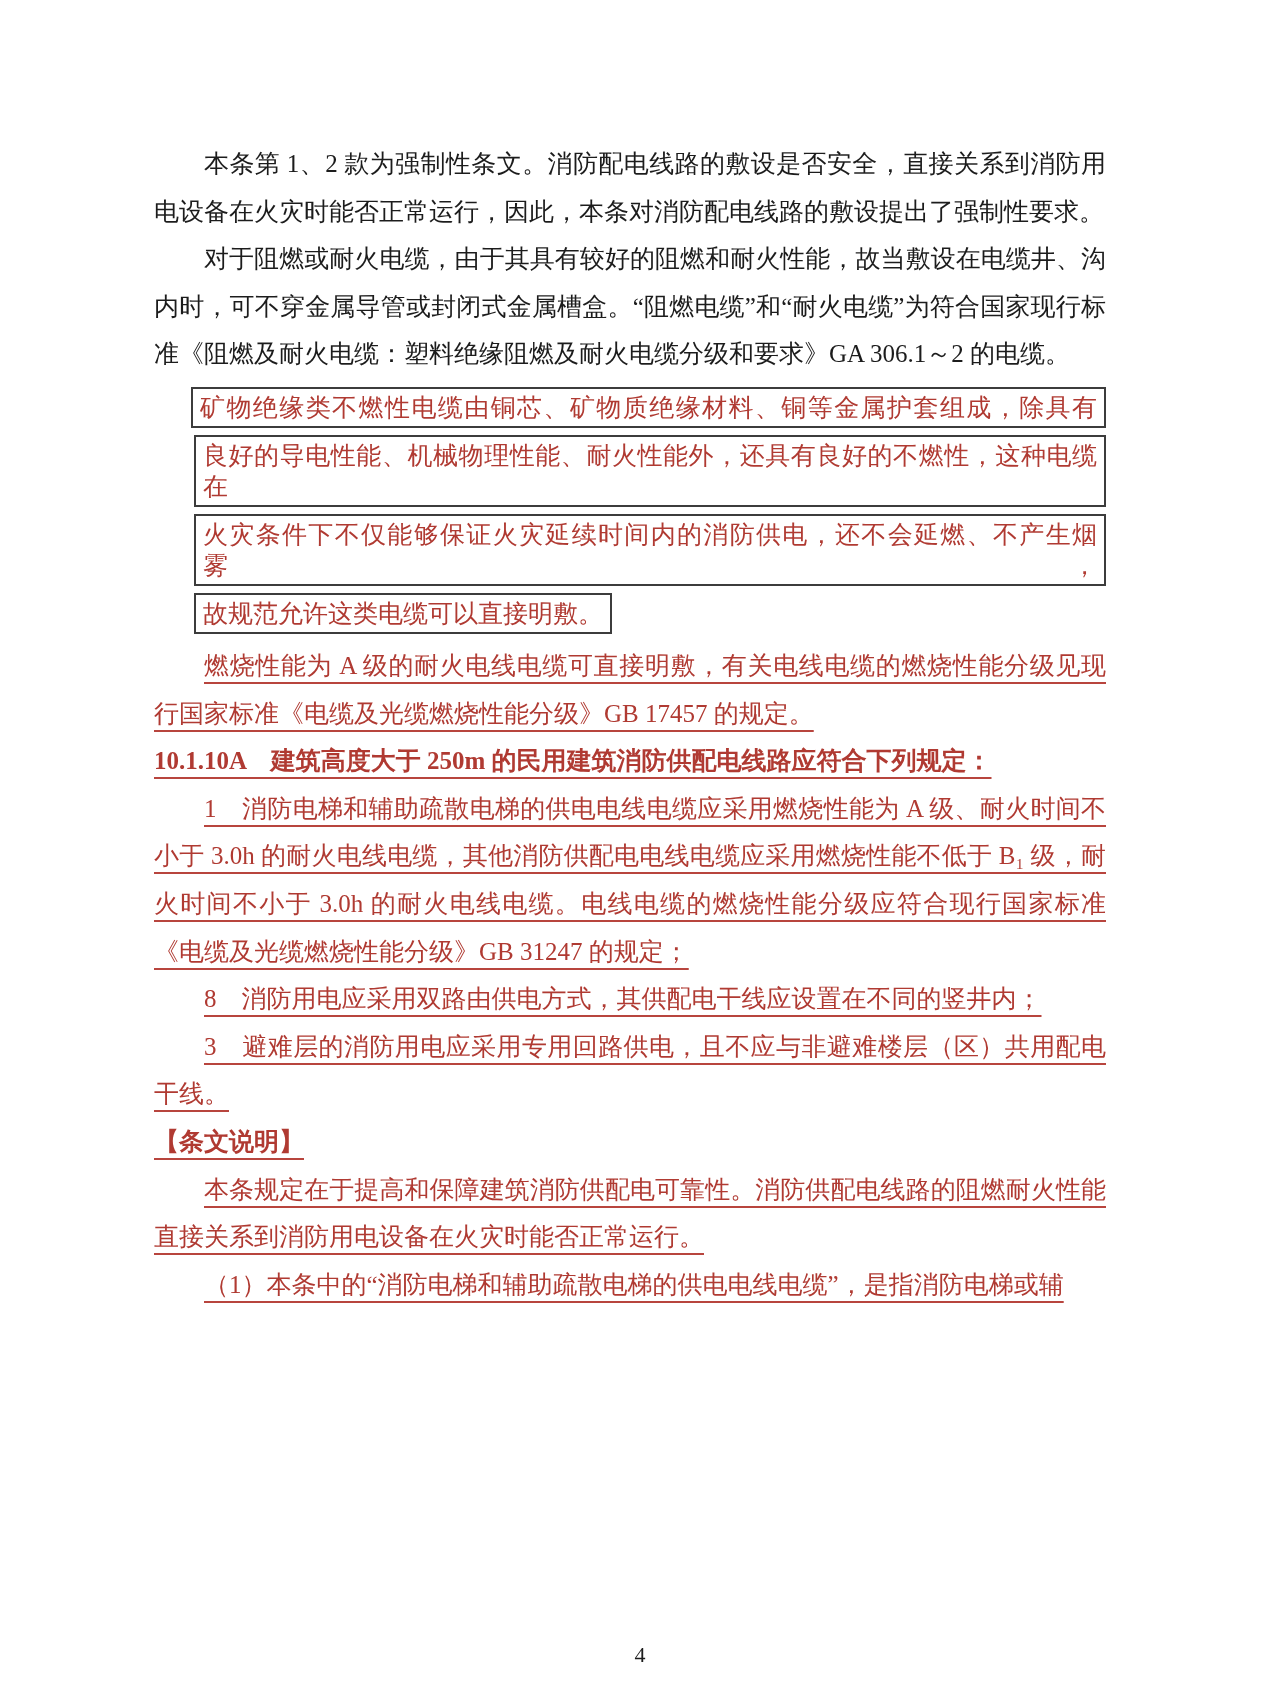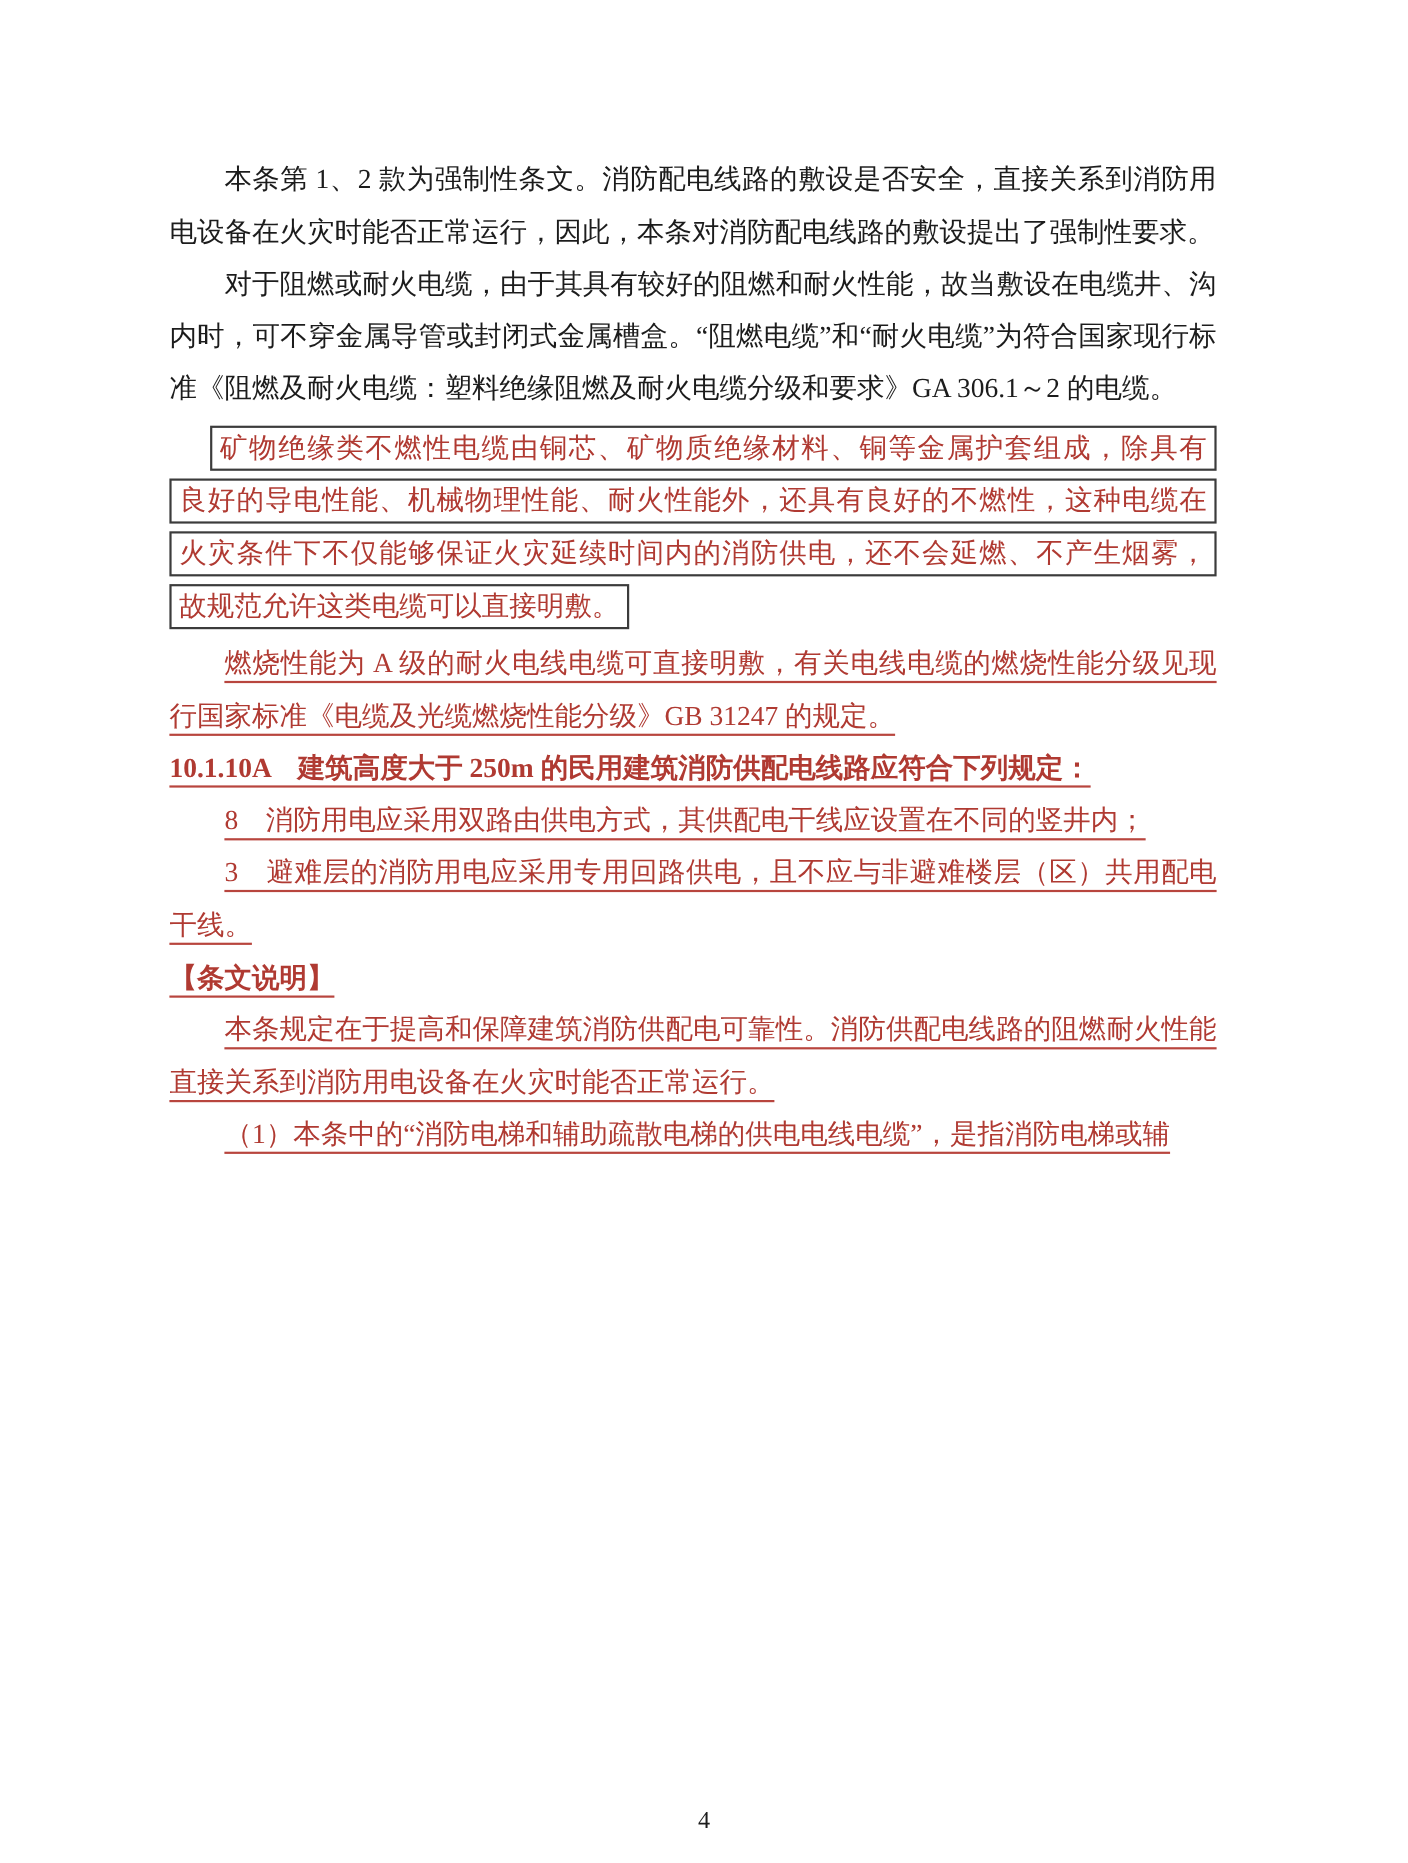--- a/index.html
+++ b/index.html
@@ -22,21 +22,21 @@
     text-underline-offset:8px;
     text-decoration-color:#b8453e;
   }
   .bold { font-weight:bold; }
   .box-group { margin:9px 0 8px 0; }
   .boxline {
     border:2px solid #3c3c3c;
     color:#b03a32;
     line-height:31px; font-size:25px;
     padding:3px 7px; margin-bottom:7px;
-    text-align:justify; text-align-last:justify;
+    text-align:justify; text-align-last:justify;margin-left:40px;
   }
   .boxline.first { margin-left:37px; }
   .boxline.last  { width:fit-content; text-align-last:left; }
   .pageno {
     position:absolute; top:1642px; left:0; width:1280px;
     text-align:center; font-size:22px; color:#1c1c1c;
   }
 </style>
 </head>
 <body>
@@ -49,24 +49,25 @@
   <p class="para">对于阻燃或耐火电缆，由于其具有较好的阻燃和耐火性能，故当敷设在电缆井、沟内时，可不穿金属导管或封闭式金属槽盒。“阻燃电缆”和“耐火电缆”为符合国家现行标准《阻燃及耐火电缆：塑料绝缘阻燃及耐火电缆分级和要求》GA 306.1～2 的电缆。</p>
 
   <div class="box-group">
     <div class="boxline first">矿物绝缘类不燃性电缆由铜芯、矿物质绝缘材料、铜等金属护套组成，除具有</div>
     <div class="boxline">良好的导电性能、机械物理性能、耐火性能外，还具有良好的不燃性，这种电缆在</div>
     <div class="boxline">火灾条件下不仅能够保证火灾延续时间内的消防供电，还不会延燃、不产生烟雾，</div>
     <div class="boxline last">故规范允许这类电缆可以直接明敷。</div>
   </div>
 
 
-  <p class="para red u">燃烧性能为 A 级的耐火电线电缆可直接明敷，有关电线电缆的燃烧性能分级见现行国家标准《电缆及光缆燃烧性能分级》GB 31247 的规定。</p>
+  <p class="para red u">燃烧性能为 A 级的耐火电线电缆可直接明敷，有关电线电缆的燃烧性能分级见现行国家标准《电缆及光缆燃烧性能分级》GB 17457 的规定。</p>
 
   <p class="red u bold">10.1.10A　建筑高度大于 250m 的民用建筑消防供配电线路应符合下列规定：</p>
 
+  <p class="para red u">1　消防电梯和辅助疏散电梯的供电电线电缆应采用燃烧性能为 A 级、耐火时间不小于 3.0h 的耐火电线电缆，其他消防供配电电线电缆应采用燃烧性能不低于 B₁ 级，耐火时间不小于 3.0h 的耐火电线电缆。电线电缆的燃烧性能分级应符合现行国家标准《电缆及光缆燃烧性能分级》GB 31247 的规定；</p>
 
   <p class="para red u">8　消防用电应采用双路由供电方式，其供配电干线应设置在不同的竖井内；</p>
 
   <p class="para red u">3　避难层的消防用电应采用专用回路供电，且不应与非避难楼层（区）共用配电干线。</p>
 
   <p class="red u bold">【条文说明】</p>
 
   <p class="para red u">本条规定在于提高和保障建筑消防供配电可靠性。消防供配电线路的阻燃耐火性能直接关系到消防用电设备在火灾时能否正常运行。</p>
 
   <p class="para red u">（1）本条中的“消防电梯和辅助疏散电梯的供电电线电缆”，是指消防电梯或辅</p>

